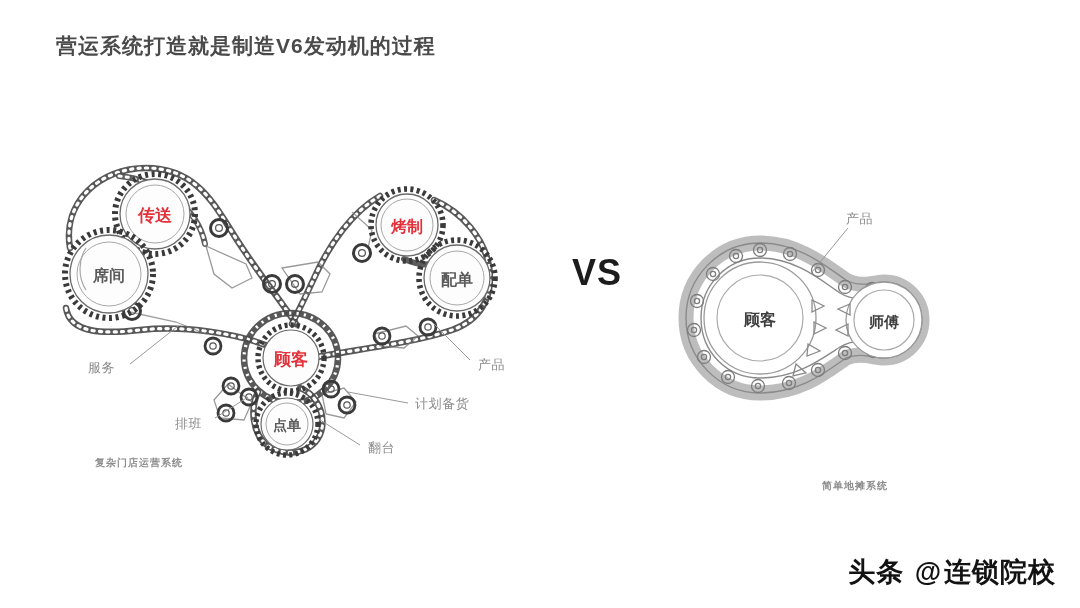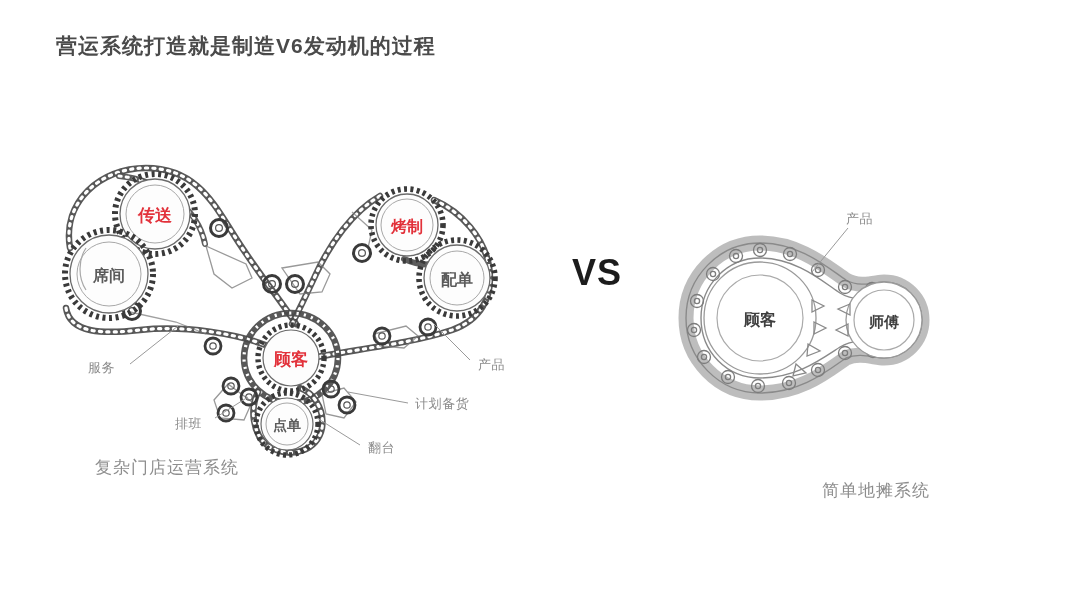--- a/index.html
+++ b/index.html
@@ -43,24 +43,25 @@
     font-size: 36px;
     font-weight: 700;
     color: #1c1c1c;
     letter-spacing: 1px;
     margin-left: 29px;
   }
 
   
   .caption {
     position: absolute;
-    font-size: 17px;
+    font-size: 10px;
     color: #8d8d8d;
     letter-spacing: 1px;
     white-space: nowrap;
+    font-weight: bold;
   }
   .caption-left  { left: 95px;  top: 456px; }
   .caption-right { left: 822px; top: 479px; }
 
   
   .diagram {
     position: absolute;
     top: 16px;
     left: 0;
   }
@@ -380,14 +381,18 @@
       </g>
     </svg>
   </div>
 
   <div class="vs-label">VS</div>
 
   <div class="caption caption-left">复杂门店运营系统</div>
 
   <div class="caption caption-right">简单地摊系统</div>
 
+  <div class="watermark">
+    <span>头条</span>
+    <span class="wm-at">@</span><span>连锁院校</span>
+  </div>
 
 </div>
 
 </body></html>

